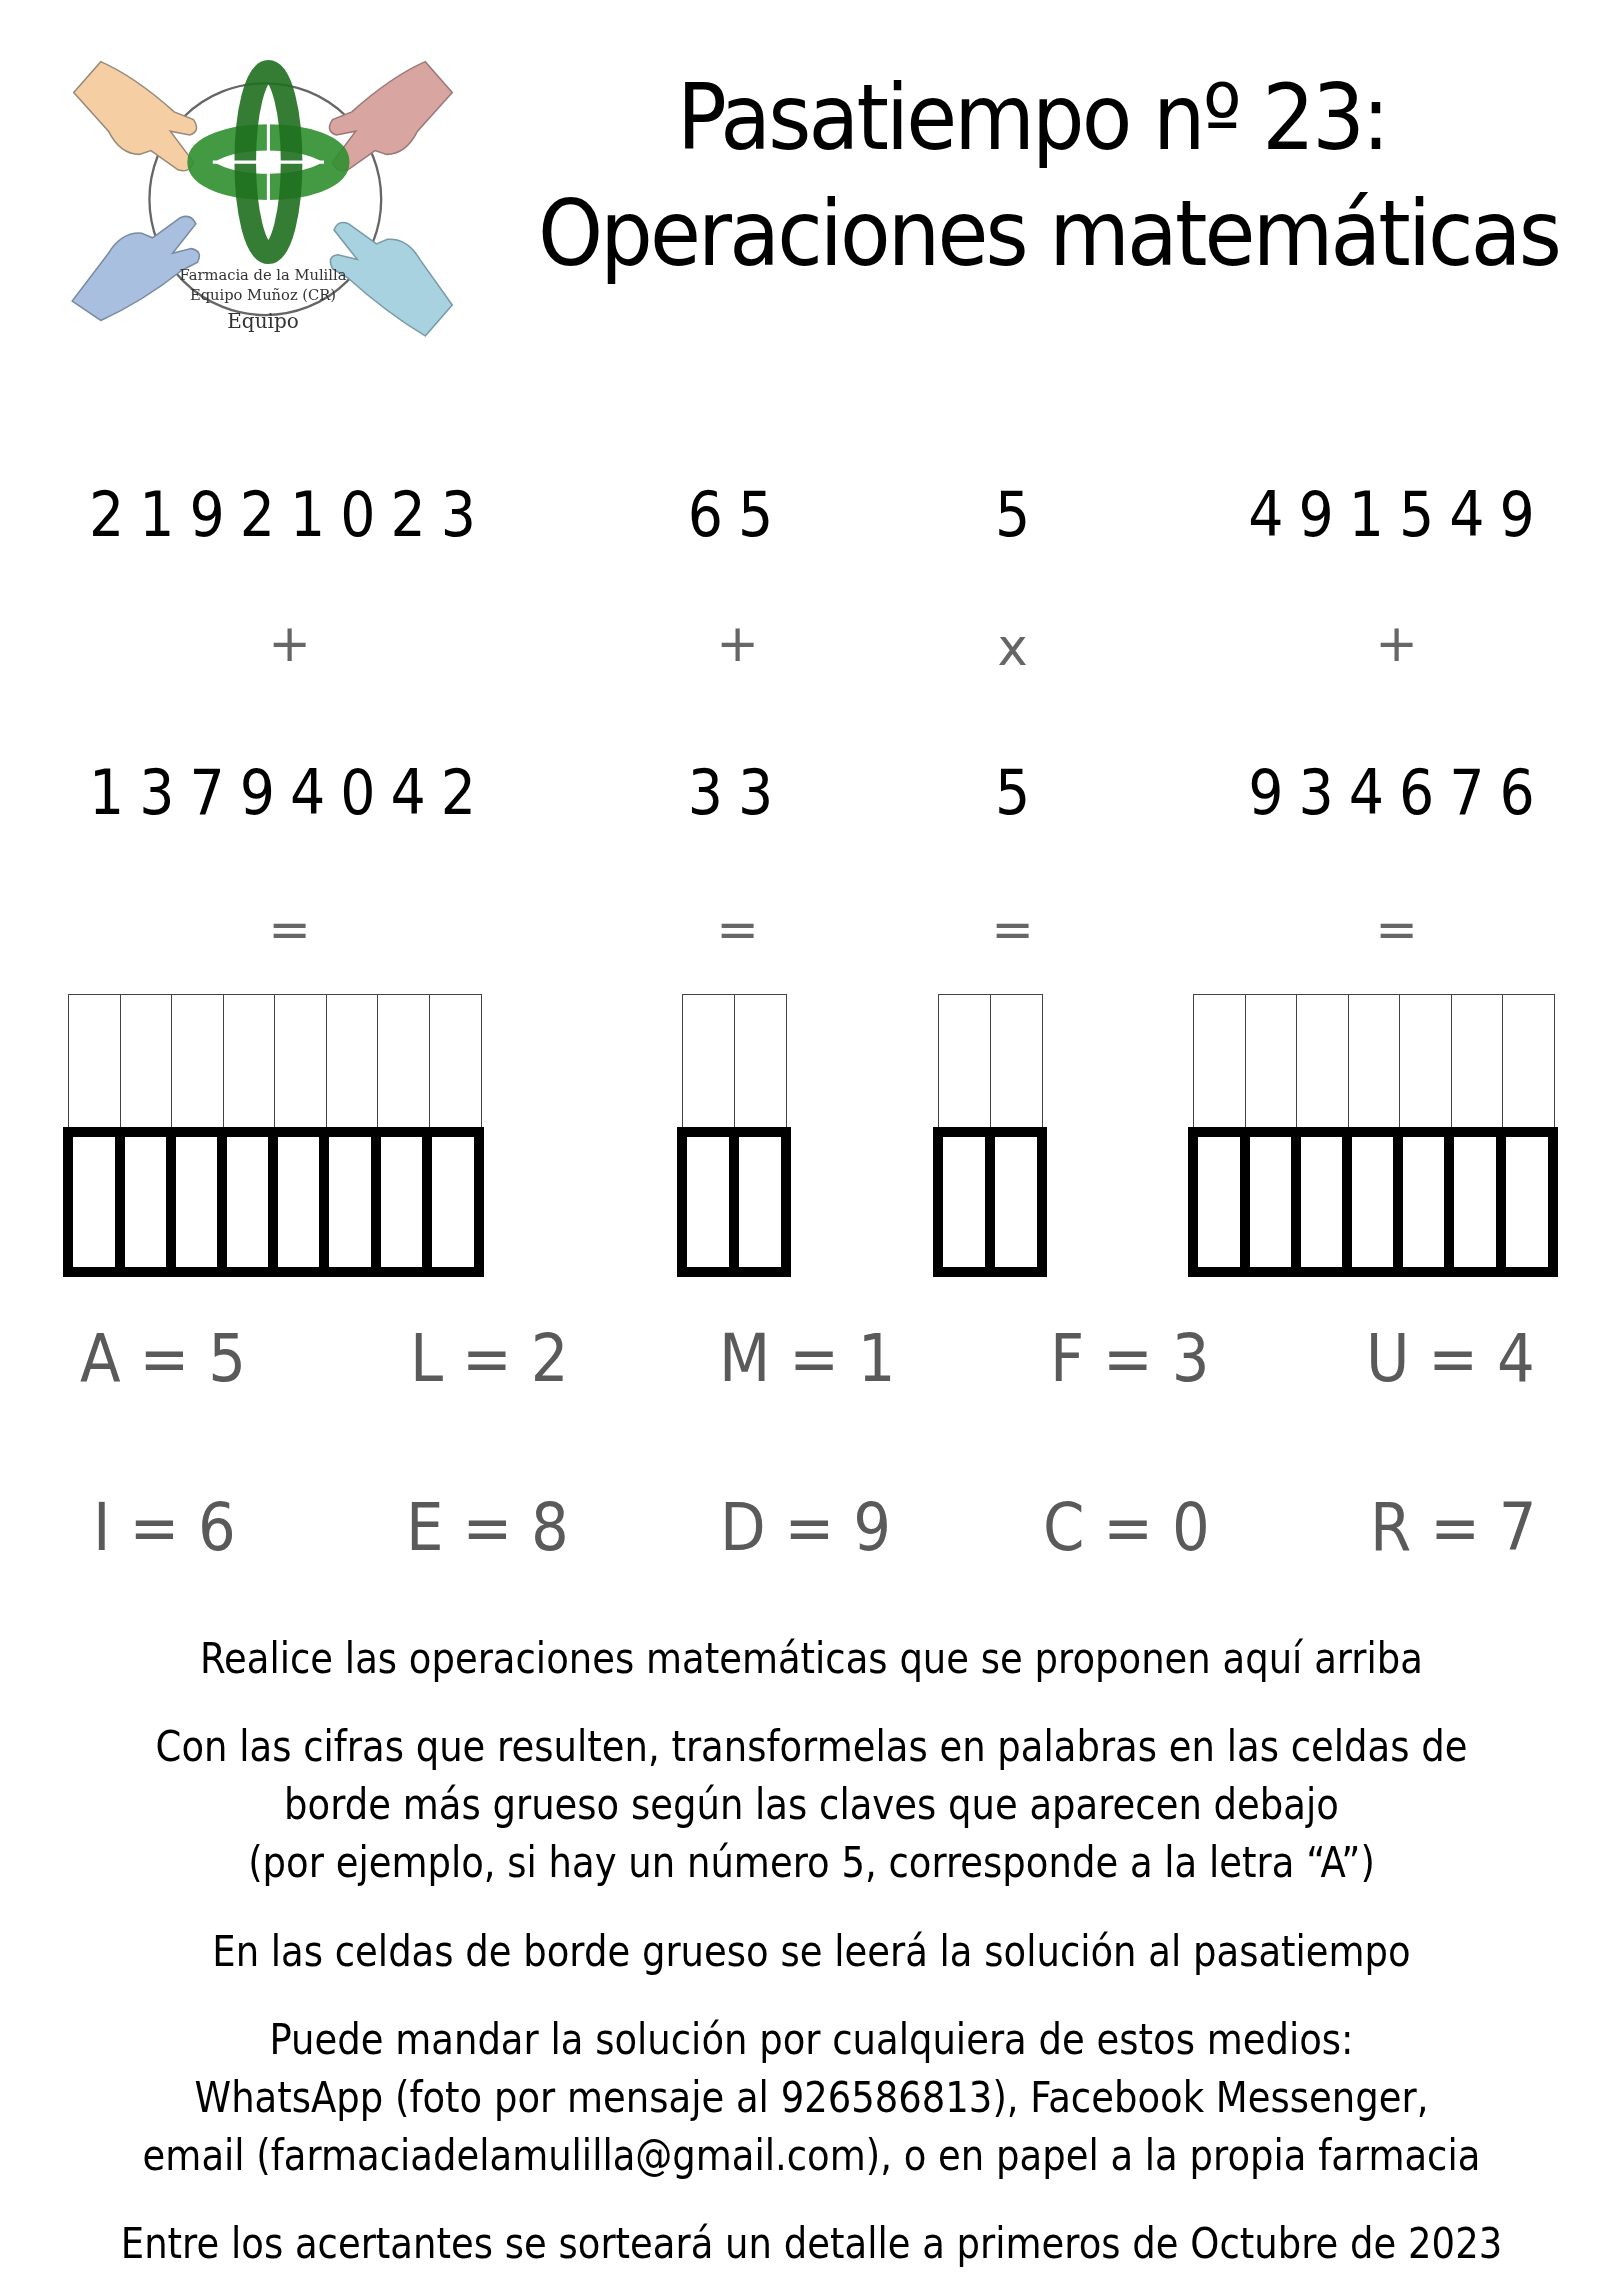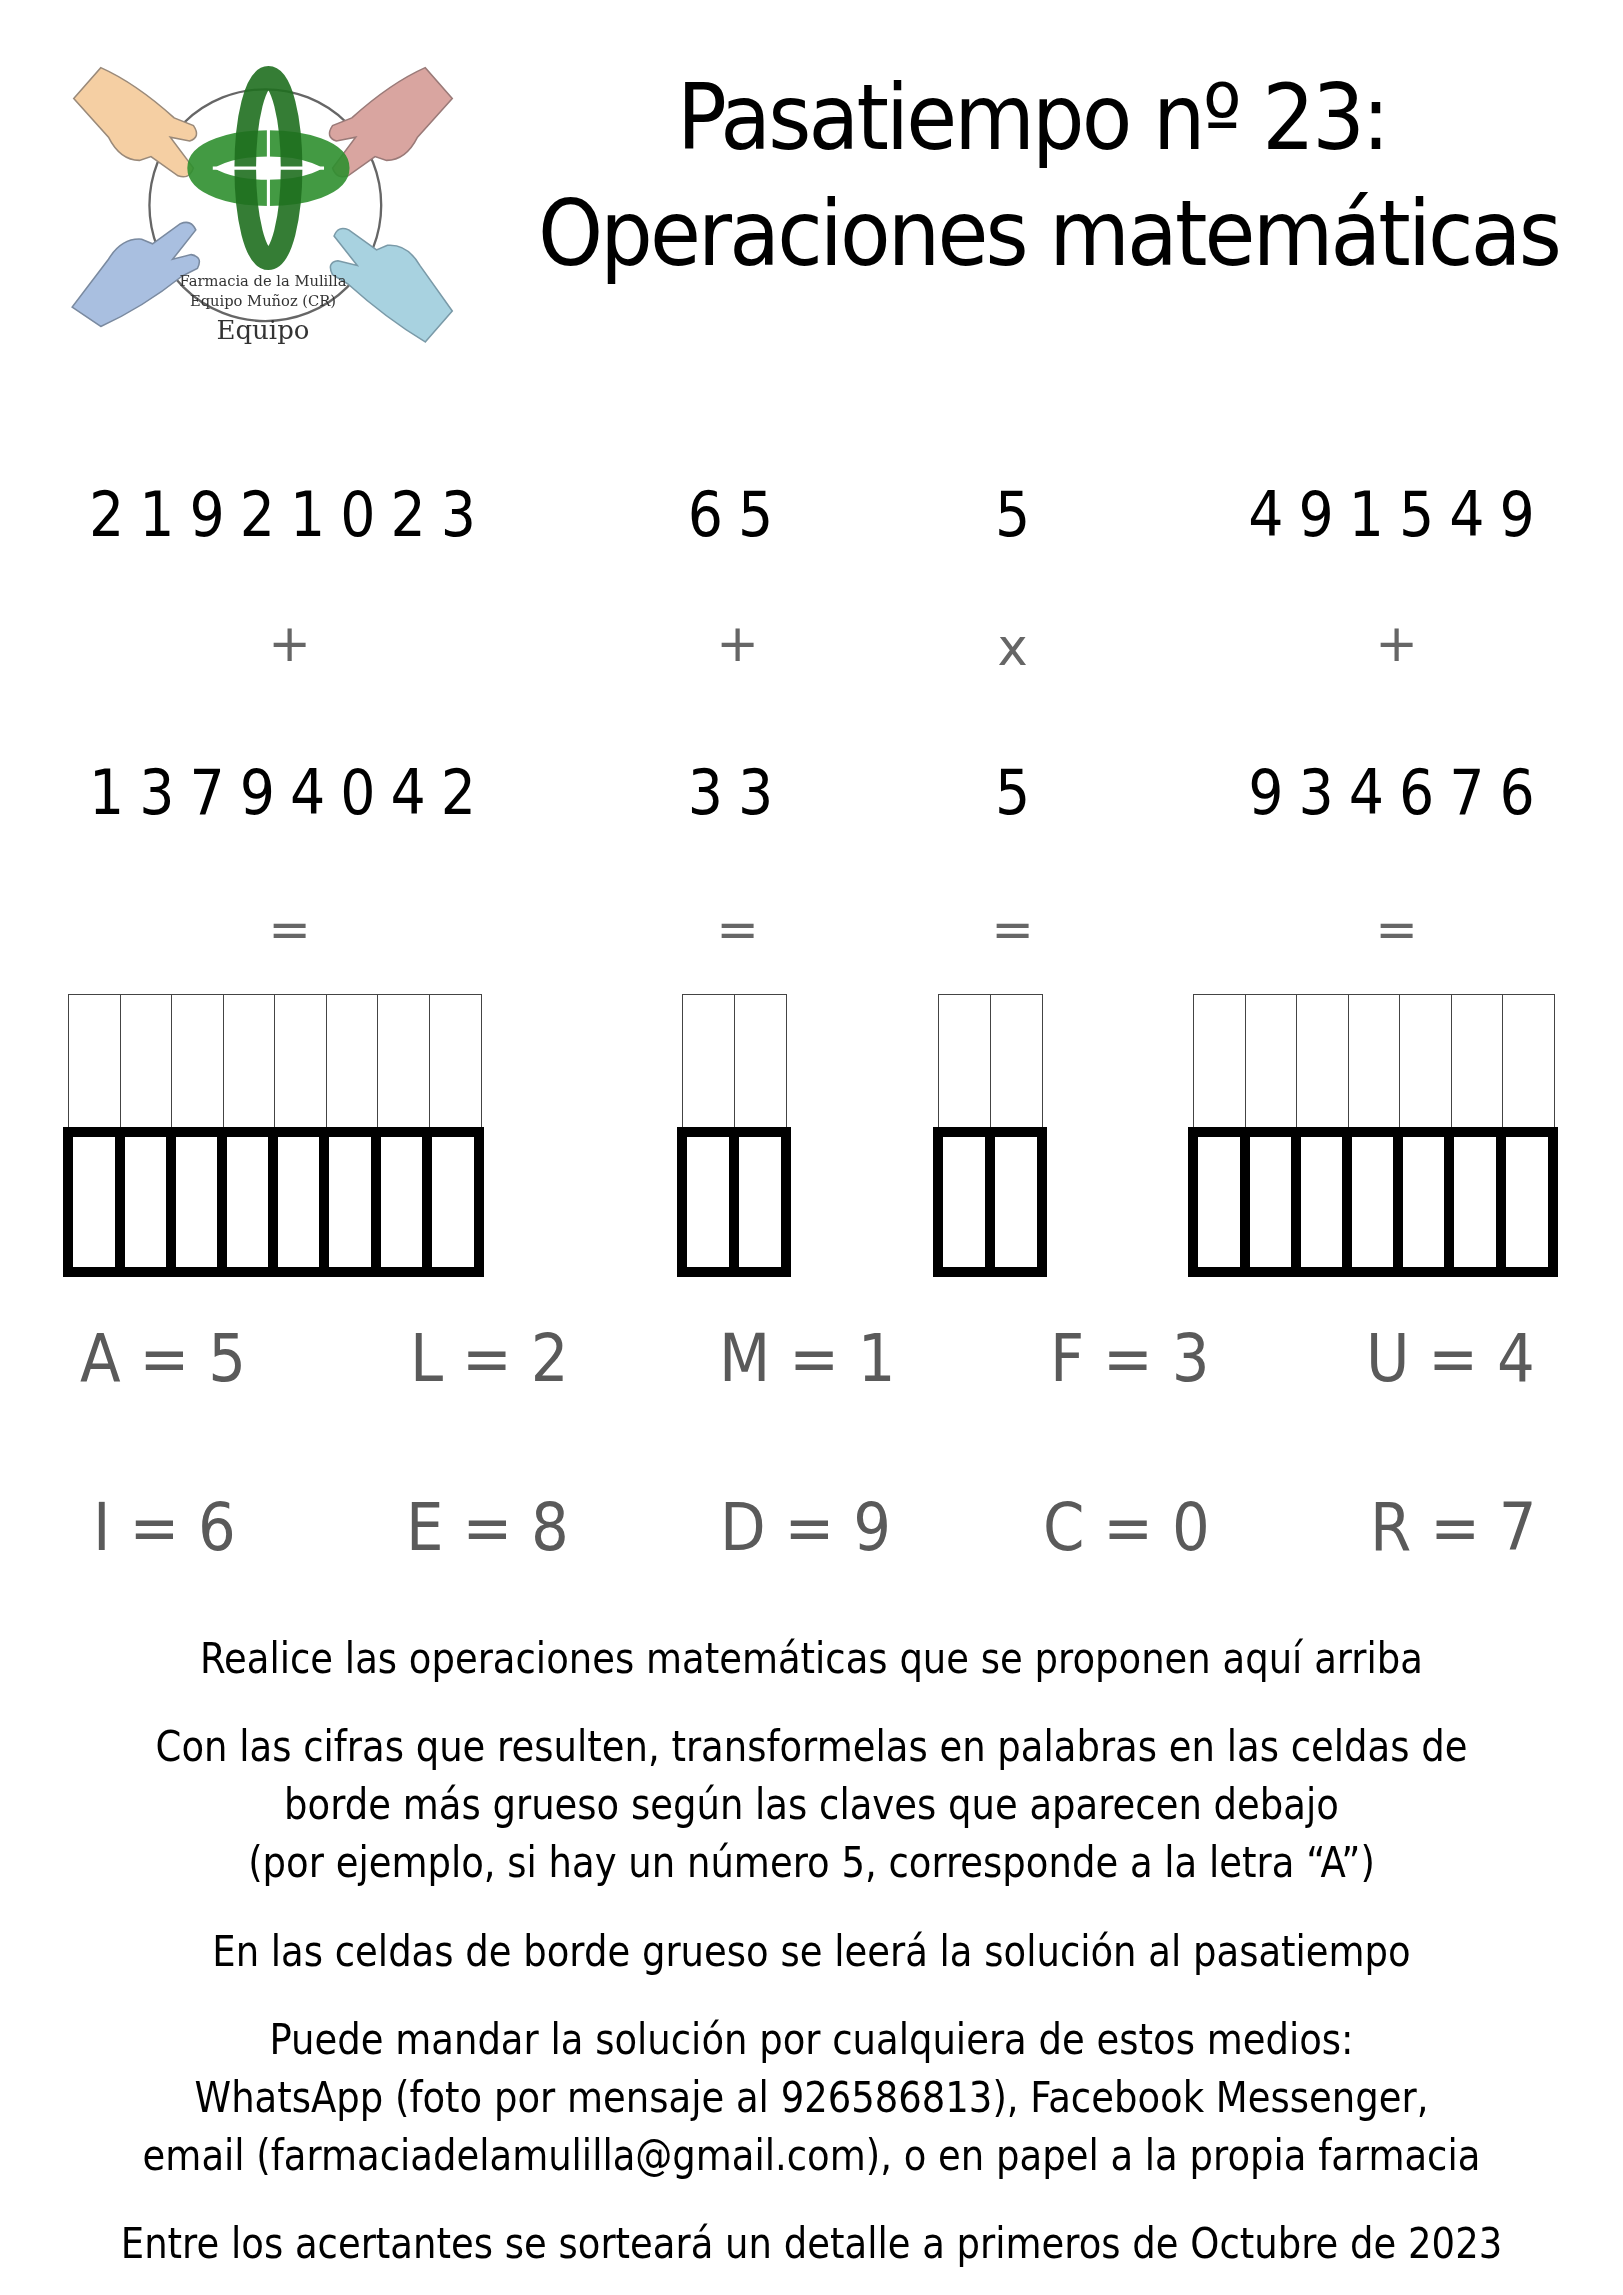--- a/index.html
+++ b/index.html
@@ -1,21 +1,21 @@
 <!DOCTYPE html>
 <html style="font-size:12.4px"><head>
 <meta charset="utf-8">
 <style>
   html, body { margin:0; padding:0; background:#fff; }
   body { width:1623px; height:2295px; position:relative; overflow:hidden;
          font-family:"DejaVu Sans", "Liberation Sans", sans-serif; color:#000; }
   .abs { position:absolute; }
 
   
-  #logo { left:66px; top:52px; width:394px; height:294px; }
+  #logo { left:66px; top:46px; width:394px; height:294px; }
   #logo svg { width:100%; height:100%; display:block; }
   .logo-caption { position:absolute; left:0; width:394px; text-align:center;
                   font-family:"DejaVu Serif", "Liberation Serif", serif; color:#333; }
 
   
   .title-line { position:absolute; left:495px; width:1074px; text-align:center;
                 font-family:"DejaVu Sans", sans-serif; font-weight:normal;
                 font-size:90px; letter-spacing:-3.1px; line-height:1; white-space:nowrap;
                 transform:scaleX(0.92); transform-origin:center; }
 
@@ -64,21 +64,21 @@
 
     <g>
       <ellipse cx="262" cy="150" rx="88" ry="32" fill="none" stroke="#2f8f2f" stroke-width="34" opacity="0.9"></ellipse>
       <ellipse cx="262" cy="150" rx="30" ry="118" fill="none" stroke="#1f6f1f" stroke-width="28" opacity="0.9"></ellipse>
       <line x1="262" y1="70" x2="262" y2="230" stroke="#fff" stroke-width="4"></line>
       <line x1="190" y1="150" x2="334" y2="150" stroke="#fff" stroke-width="4"></line>
     </g>
   </svg>
   <div class="logo-caption" style="top:220px; font-size:14.7px;">Farmacia de la Mulilla</div>
   <div class="logo-caption" style="top:240px; font-size:14.7px;">Equipo Muñoz (CR)</div>
-  <div class="logo-caption" style="top:263px; font-size:26px;">Equipo</div>
+  <div class="logo-caption" style="top:263px; font-size:20px;">Equipo</div>
 </div>
 
 <div class="title-line" style="top:73px;">Pasatiempo nº 23:</div>
 <div class="title-line" style="top:189px;">Operaciones matemáticas</div>
 
 <div>
   <div class="num" style="left:58px; width:464px; top:483px;">21921023</div>
   <div class="op" style="left:251px; width:77px; top:618px;">+</div>
   <div class="num" style="left:58px; width:464px; top:761px;">13794042</div>
   <div class="op" style="left:251px; width:77px; top:904px;">=</div>

